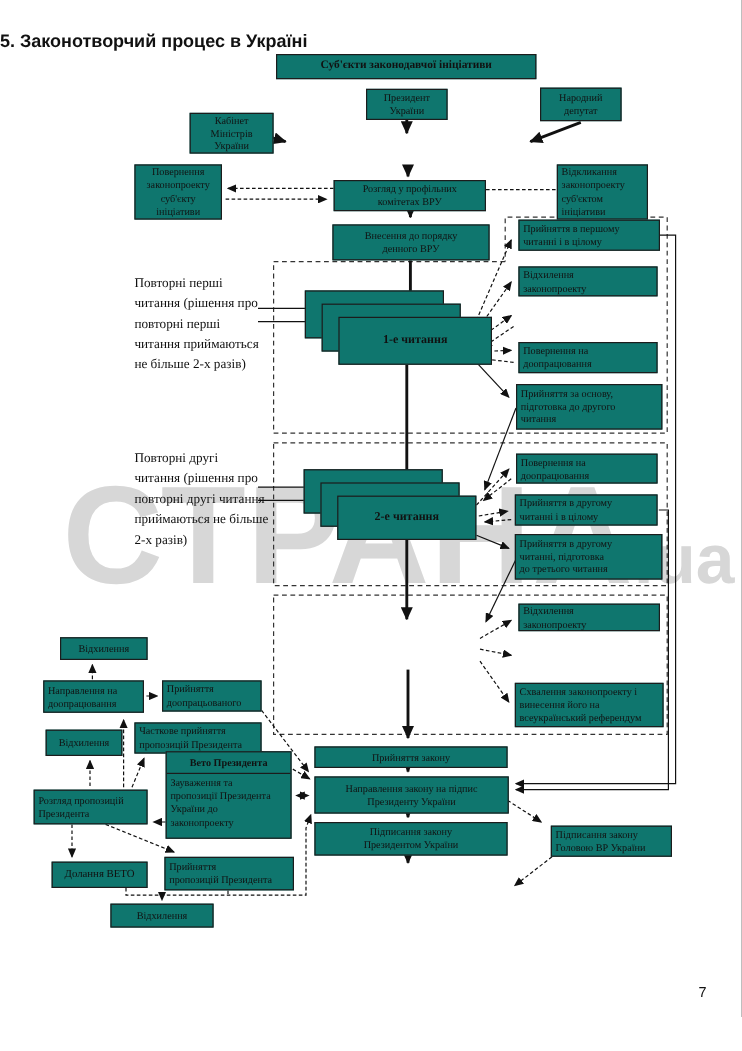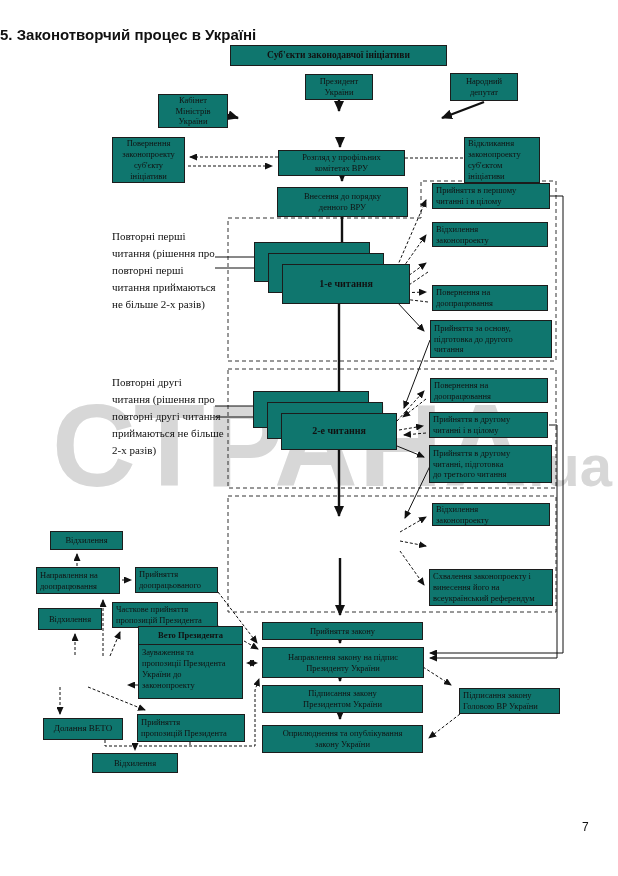--- a/index.html
+++ b/index.html
@@ -183,37 +183,37 @@
 винесення його на
 всеукраїнський референдум</div>
 
   <div class="node" style="left:262px;top:647px;width:162px;height:31px;">Направлення  закону  на підпис
 Президенту України</div>
   <div class="node" style="left:262px;top:622px;width:161px;height:18px;">Прийняття закону</div>
   <div class="node" style="left:262px;top:685px;width:161px;height:28px;">Підписання закону
 Президентом України</div>
   <div class="node left" style="left:459px;top:688px;width:101px;height:26px;">Підписання закону
 Головою ВР України</div>
-  <div class="node" style="left:262px;top:725px;width:161px;height:28px;">Оприлюднення  та  опублікування
-закону України</div>
 
   <div class="node" style="left:50px;top:531px;width:73px;height:19px;">Відхилення</div>
   <div class="node left" style="left:36px;top:567px;width:84px;height:27px;">Направлення на
 доопрацювання</div>
   <div class="node left" style="left:135px;top:567px;width:83px;height:26px;">Прийняття
 доопрацьованого</div>
   <div class="node" style="left:38px;top:608px;width:64px;height:22px;">Відхилення</div>
   <div class="node left" style="left:112px;top:602px;width:106px;height:26px;">Часткове прийняття
 пропозицій Президента</div>
   <div class="node" style="left:138px;top:626px;width:105px;height:73px;align-items:flex-start;">
     <div class="vetohead">Вето Президента</div>
     <div class="vetobody">Зауваження та
 пропозиції Президента
 України до
 законопроекту</div>
   </div>
+  <div class="node left" style="left:28px;top:658px;width:95px;height:29px;">Розгляд пропозицій
+Президента</div>
   <div class="node" style="left:43px;top:718px;width:80px;height:22px;font-size:9px;">Долання ВЕТО</div>
   <div class="node left" style="left:137px;top:714px;width:108px;height:28px;">Прийняття
 пропозицій Президента</div>
   <div class="node" style="left:92px;top:753px;width:86px;height:20px;">Відхилення</div>
 
   <div id="pagenum">7</div>
 </div>
 
 </body></html>

